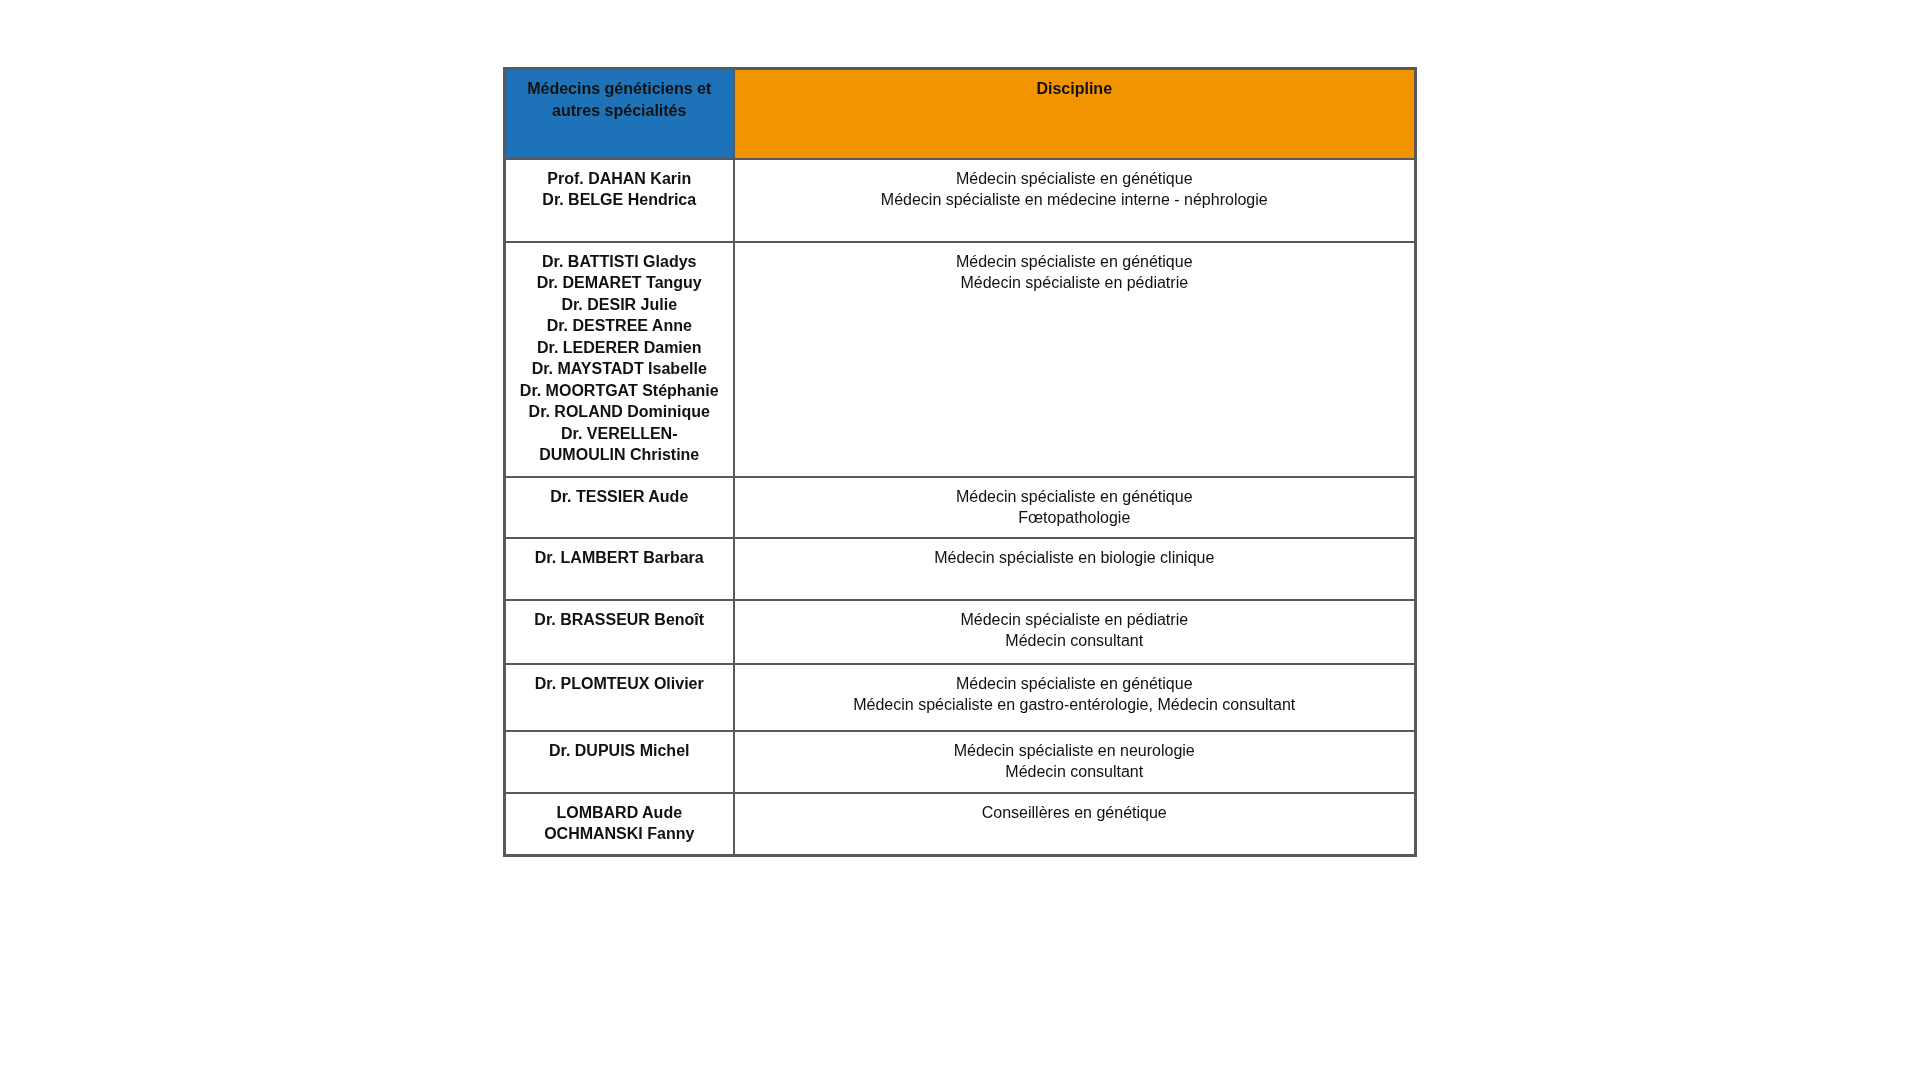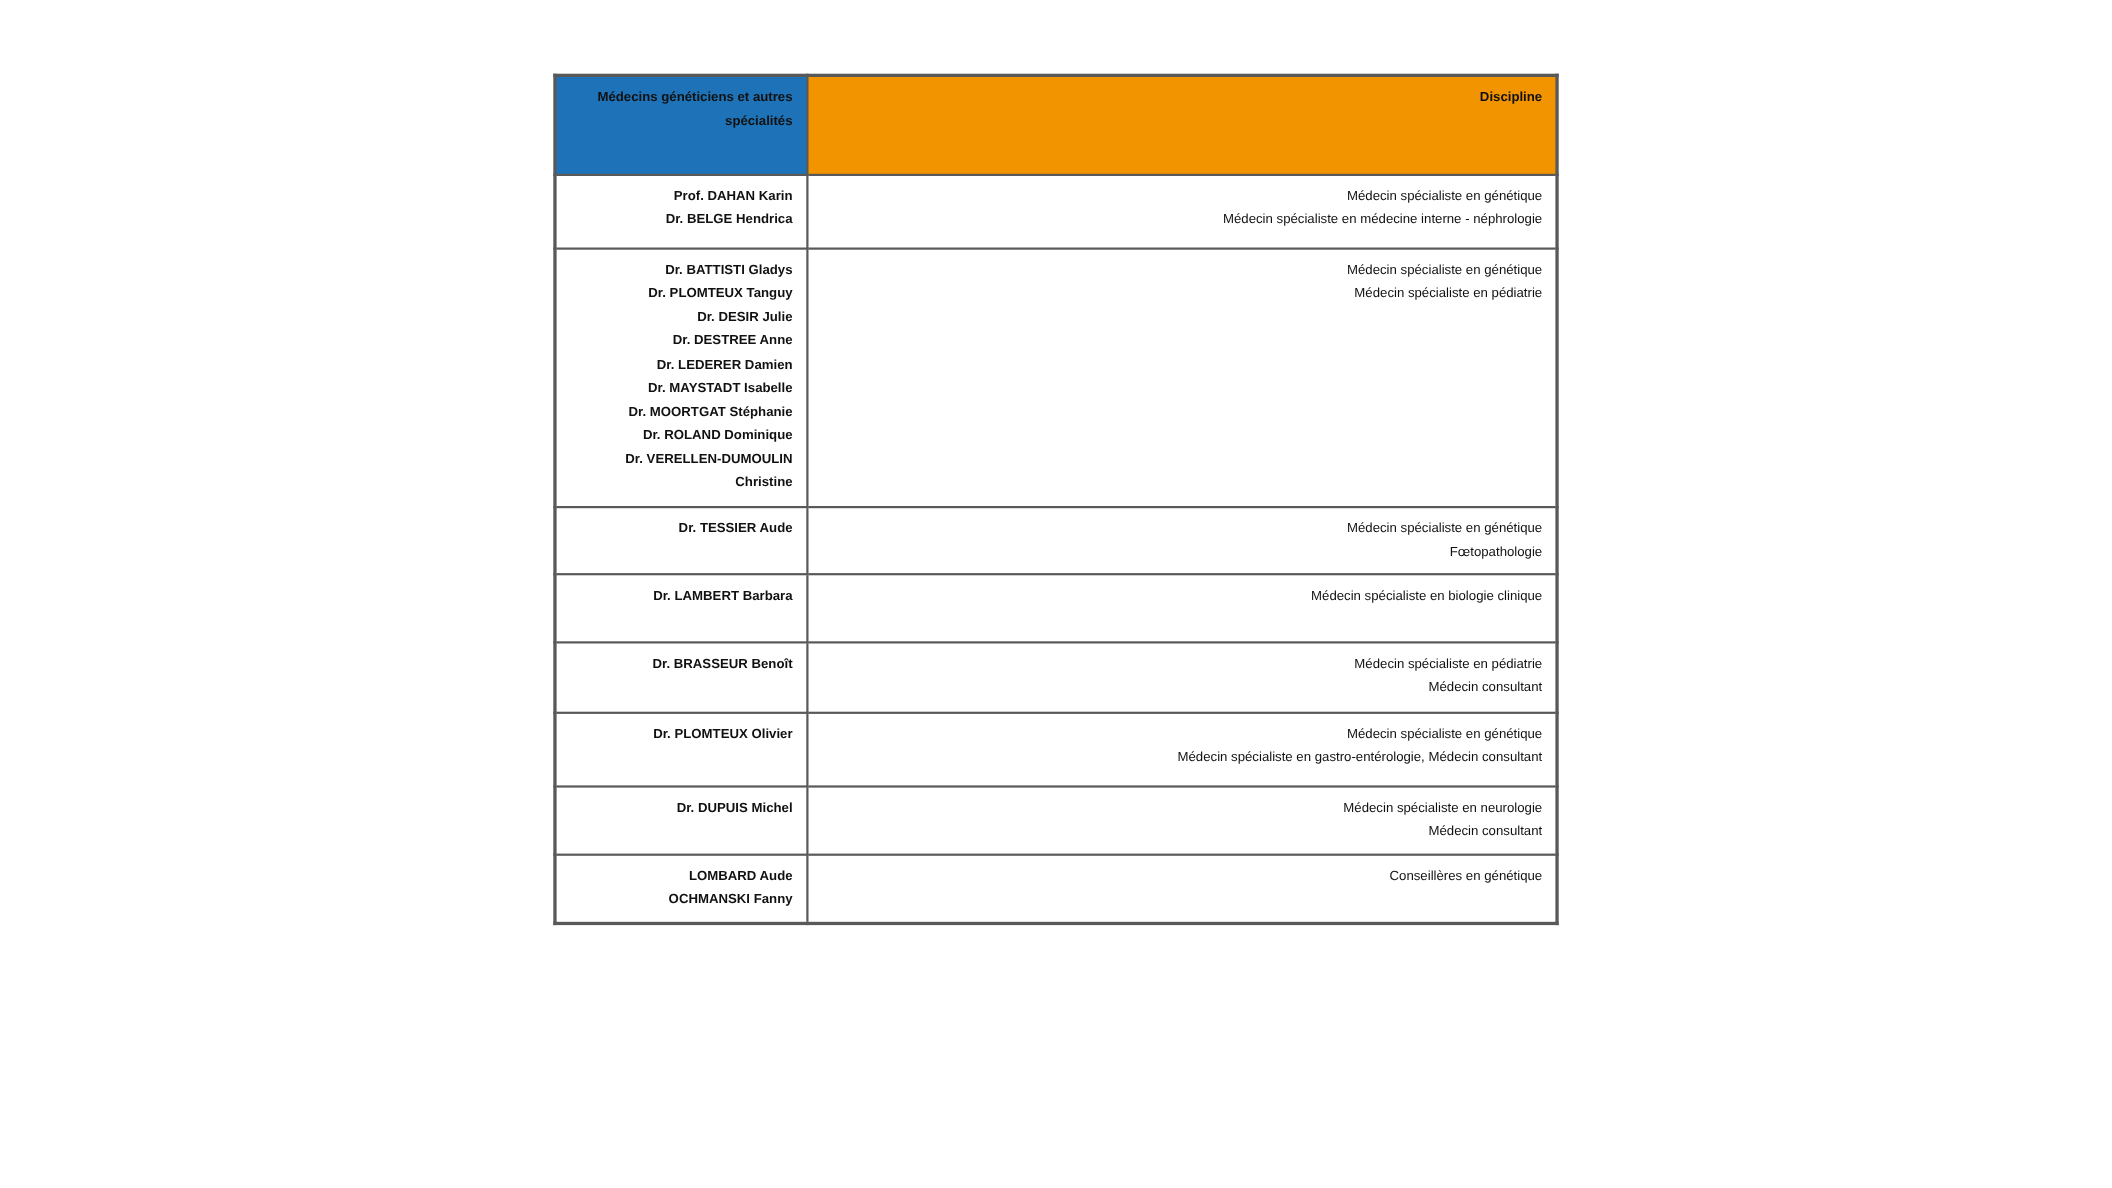--- a/index.html
+++ b/index.html
@@ -26,23 +26,23 @@
     table-layout:fixed;
     width:911px;
     background:#ffffff;
   }
   table.spec-table col.c1{width:229px;}
   table.spec-table col.c2{width:682px;}
   table.spec-table th,
   table.spec-table td{
     border:2px solid var(--border);
     vertical-align:top;
-    text-align:right;
+    text-align:center;
     padding:8px 12px 6px 12px;
-    font-size:12px;
+    font-size:16px;
     line-height:21.5px;
   }
   table.spec-table{border:3px solid var(--border);}
   th.head-names{
     background:var(--blue);
     height:90px;
     font-weight:bold;
     font-size:16.5px;
   }
   th.head-disc{
@@ -63,34 +63,34 @@
       <col class="c1">
       <col class="c2">
     </colgroup>
     <thead>
       <tr>
         <th class="head-names">Médecins généticiens et autres spécialités</th>
         <th class="head-disc">Discipline</th>
       </tr>
     </thead>
     <tbody id="rows-body">
-        <tr style="height: 67px;">
+        <tr style="height: 83px;">
     <td class="names-cell">
             <div class="line">Prof. DAHAN Karin</div>
             <div class="line">Dr. BELGE Hendrica</div>
           </td>
     <td class="disc-cell">
             <div class="line">Médecin spécialiste en génétique</div>
             <div class="line">Médecin spécialiste en médecine interne - néphrologie</div>
           </td>
   </tr>
         <tr style="height: 235px;">
     <td class="names-cell">
             <div class="line">Dr. BATTISTI Gladys</div>
-            <div class="line">Dr. PLOMTEUX Tanguy</div>
+            <div class="line">Dr. DEMARET Tanguy</div>
             <div class="line">Dr. DESIR Julie</div>
             <div class="line">Dr. DESTREE Anne</div>
             <div class="line">Dr. LEDERER Damien</div>
             <div class="line">Dr. MAYSTADT Isabelle</div>
             <div class="line">Dr. MOORTGAT Stéphanie</div>
             <div class="line">Dr. ROLAND Dominique</div>
             <div class="line">Dr. VERELLEN-DUMOULIN Christine</div>
           </td>
     <td class="disc-cell">
             <div class="line">Médecin spécialiste en génétique</div>

